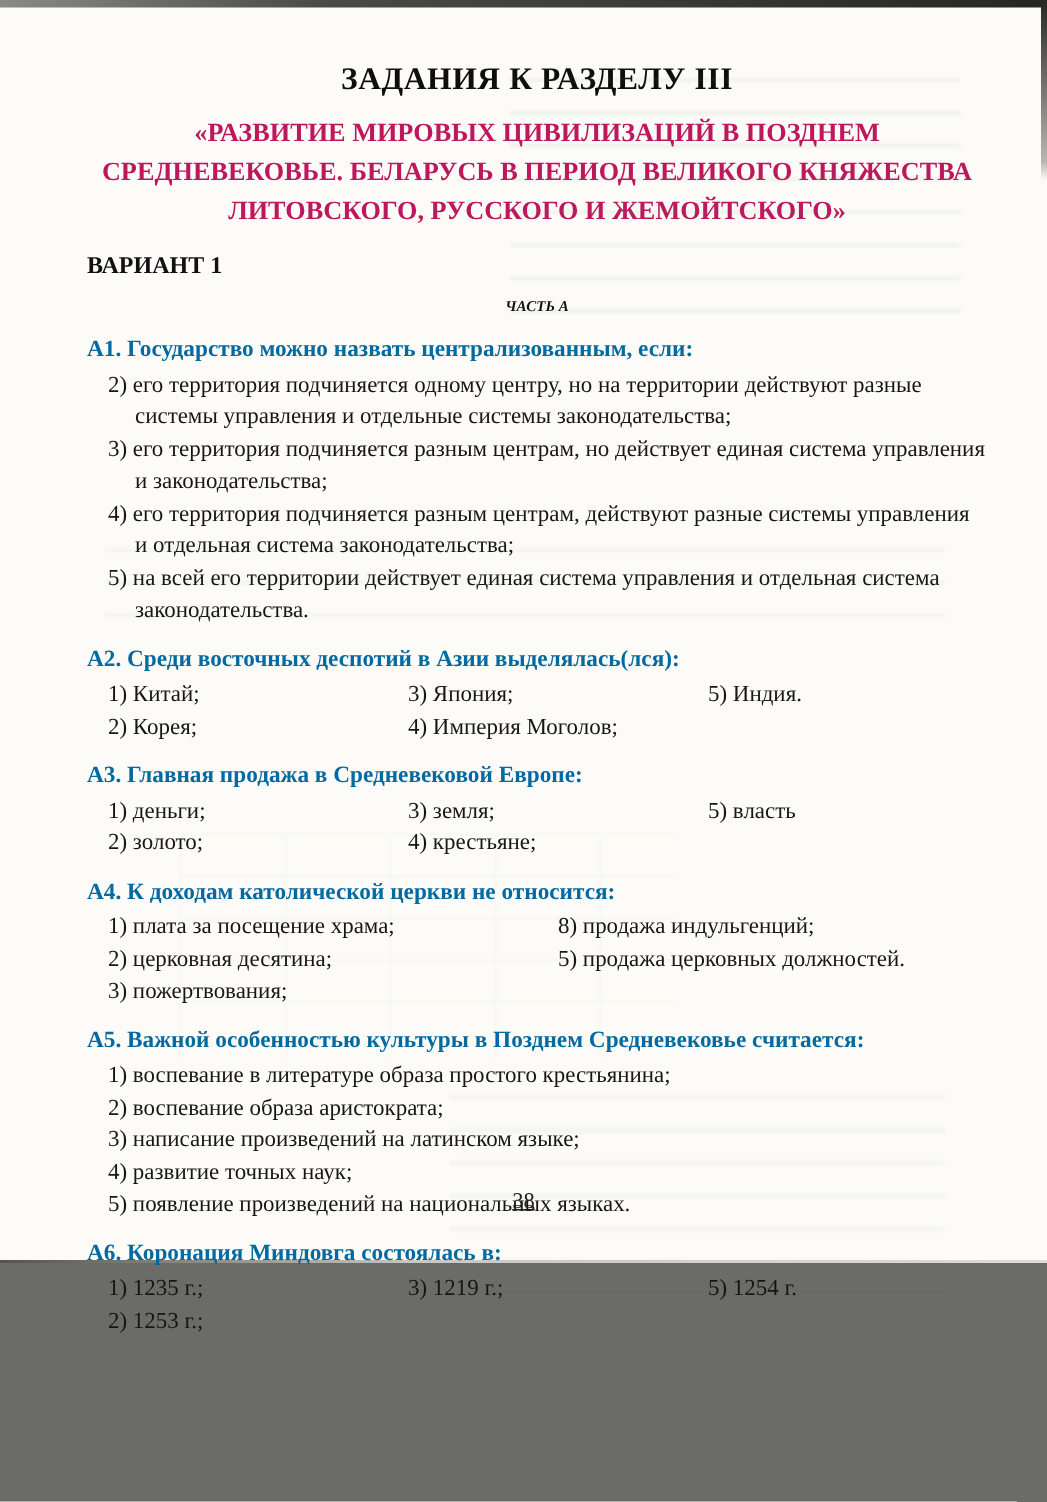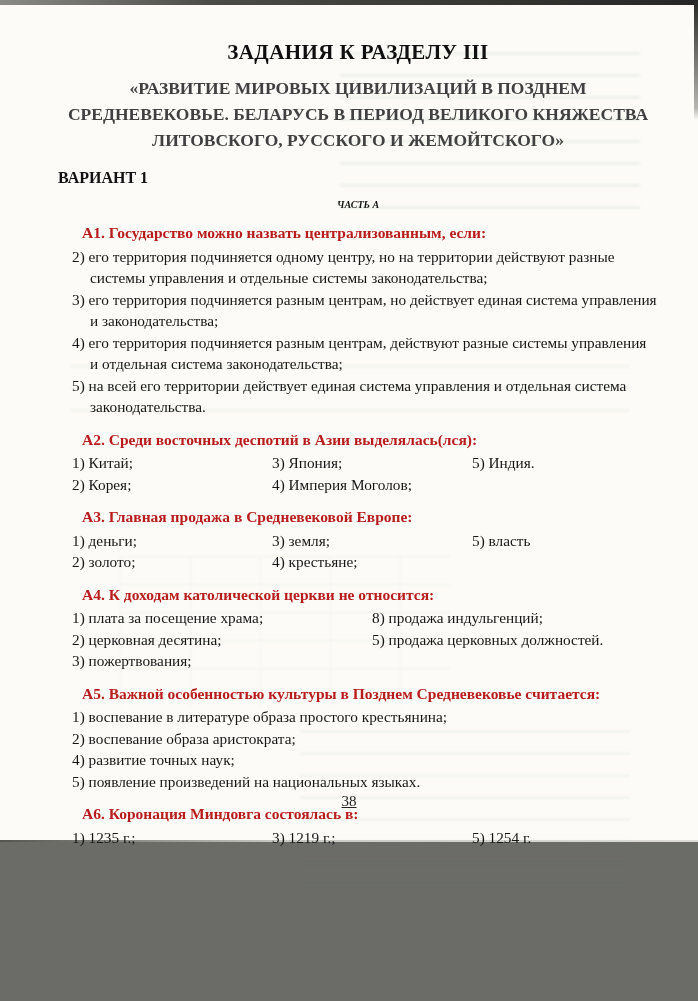--- a/index.html
+++ b/index.html
@@ -30,32 +30,32 @@
   .b2{left:70px;top:365px;width:560px;height:60px;opacity:.35;}
   .b3{left:120px;top:556px;width:330px;height:150px;opacity:.6;}
   .b4{left:300px;top:730px;width:330px;height:160px;opacity:.4;}
 
   h1.title{
     text-align:center;font-size:21px;font-weight:bold;margin:6px 0 10px 0;
     letter-spacing:.4px;color:#0e0e0e;
   }
   h2.subtitle{
     text-align:center;font-size:17.5px;font-weight:bold;line-height:26px;
-    margin:0 4px 14px 4px;color:#404040;
+    margin:0 4px 14px 4px;color:#be185d;
   }
   .variant{
     text-align:left;font-size:16px;font-weight:bold;margin:16px 0 12px 0;color:#111;
   }
   .part{
     text-align:center;font-size:10px;font-weight:bold;font-style:italic;
     margin:0 0 12px 0;color:#111;
   }
   #questions{position:relative;z-index:2;}
   .question{margin:0 0 11px 0;}
-  .q-head{font-weight:bold;font-size:15.5px;line-height:21.5px;margin-bottom:2px;color:#b91c1c;margin-left:24px;}
+  .q-head{font-weight:bold;font-size:15.5px;line-height:21.5px;margin-bottom:2px;color:#0369a1;}
   .q-num{font-weight:bold;}
   .opt{
     font-size:15.3px;line-height:21.5px;
     padding-left:32px;text-indent:-18px;color:#161616;
   }
   .q-cols{display:flex;}
   .q-col{flex:1;}
   .q-col .opt{padding-left:18px;text-indent:-4px;}
   .page-number{
     position:absolute;left:0;bottom:32px;width:698px;text-align:center;
@@ -128,28 +128,30 @@
           <div class="q-col">
             <div class="opt">8) продажа индульгенций;</div>
             <div class="opt">5) продажа церковных должностей.</div>
           </div>
         </div>
       </div>
       <div class="question">
         <div class="q-head"><span class="q-num">А5. </span><span class="q-title">Важной особенностью культуры в Позднем Средневековье считается:</span></div>
         <div class="opt">1) воспевание в литературе образа простого крестьянина;</div>
         <div class="opt">2) воспевание образа аристократа;</div>
+        <div class="opt">3) написание произведений на латинском языке;</div>
         <div class="opt">4) развитие точных наук;</div>
         <div class="opt">5) появление произведений на национальных языках.</div>
       </div>
       <div class="question">
         <div class="q-head"><span class="q-num">А6. </span><span class="q-title">Коронация Миндовга состоялась в:</span></div>
         <div class="q-cols">
           <div class="q-col">
             <div class="opt">1) 1235 г.;</div>
+            <div class="opt">2) 1253 г.;</div>
           </div>
           <div class="q-col">
             <div class="opt">3) 1219 г.;</div>
           </div>
           <div class="q-col">
             <div class="opt">5) 1254 г.</div>
           </div>
         </div>
       </div>
     </div>

